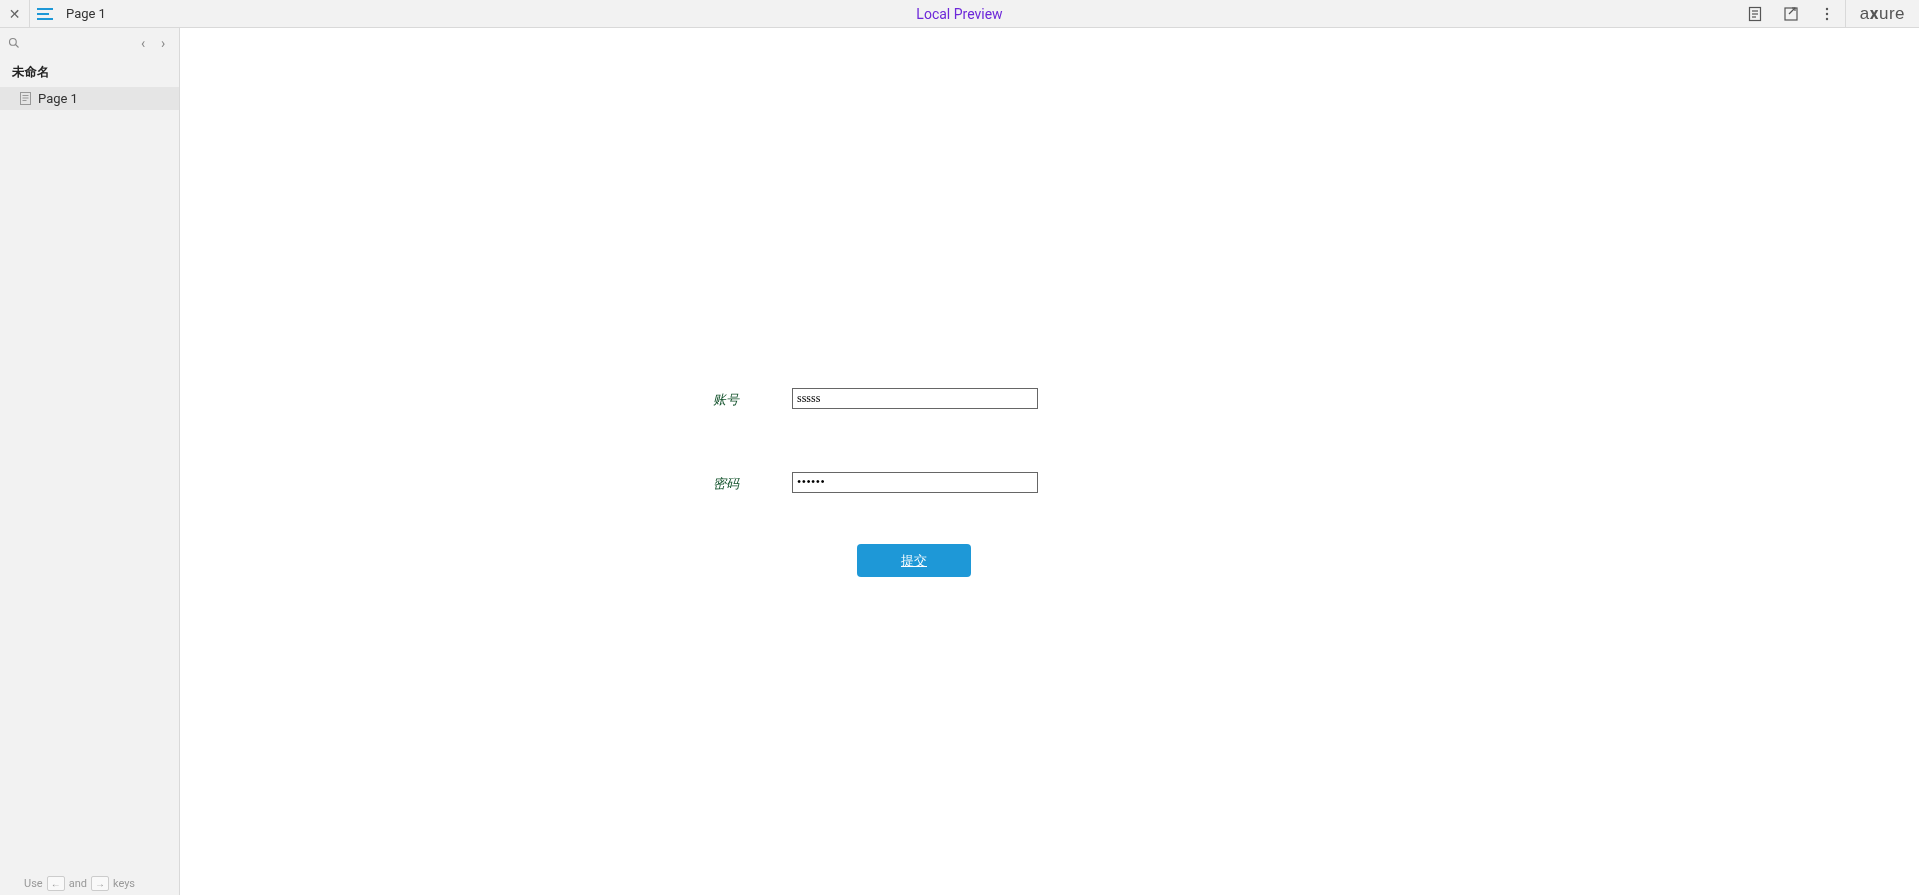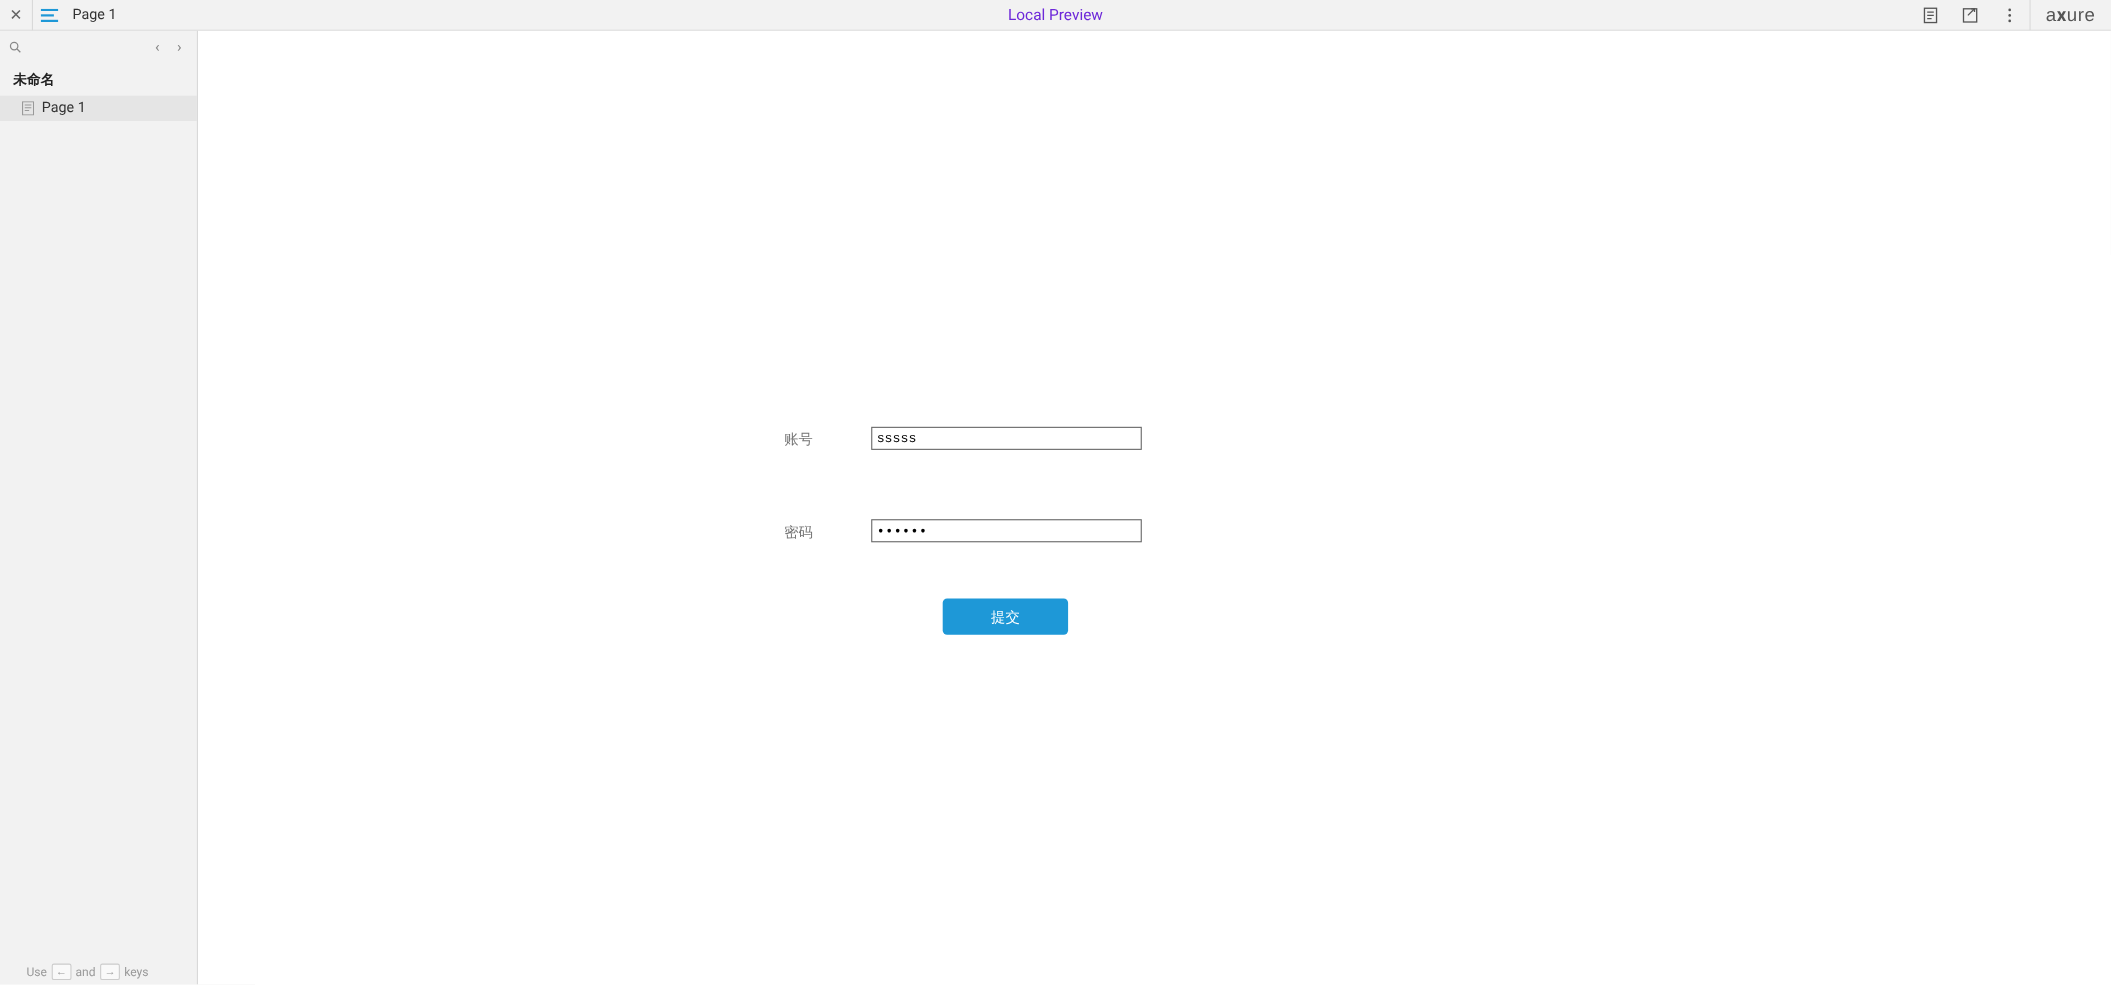--- a/index.html
+++ b/index.html
@@ -200,39 +200,40 @@
       background: #f2f2f2;
       display: flex;
       align-items: center;
       justify-content: center;
       font-size: 13px;
       color: #333;
     }
     .form-label {
       position: absolute;
       font-size: 13px;
-      color: #737373;
+      color: #14532d;
+      font-style: italic;
     }
     .label-account {
       left: 533px;
       top: 363px;
     }
     .label-password {
       left: 533px;
       top: 447px;
     }
     .form-input {
       position: absolute;
       left: 612px;
       width: 246px;
       height: 21px;
       border: 1px solid #666;
       padding: 2px 4px;
       font-size: 12px;
-      font-family: Liberation Mono, monospace;
+      font-family: Liberation Serif, serif;
       outline: none;
     }
     .input-account {
       top: 360px;
     }
     .input-password {
       top: 444px;
       letter-spacing: 0.5px;
     }
     .submit-button {
@@ -243,20 +244,21 @@
       height: 33px;
       background: #1e98d7;
       color: #fff;
       border: none;
       border-radius: 4px;
       font-size: 13px;
       cursor: pointer;
       display: flex;
       align-items: center;
       justify-content: center;
+      text-decoration: underline;
     }
   </style>
 </head>
 <body>
 
 <div class="topbar">
   <div class="close-btn">
     <span>✕</span>
   </div>
   <div class="menu-btn">

